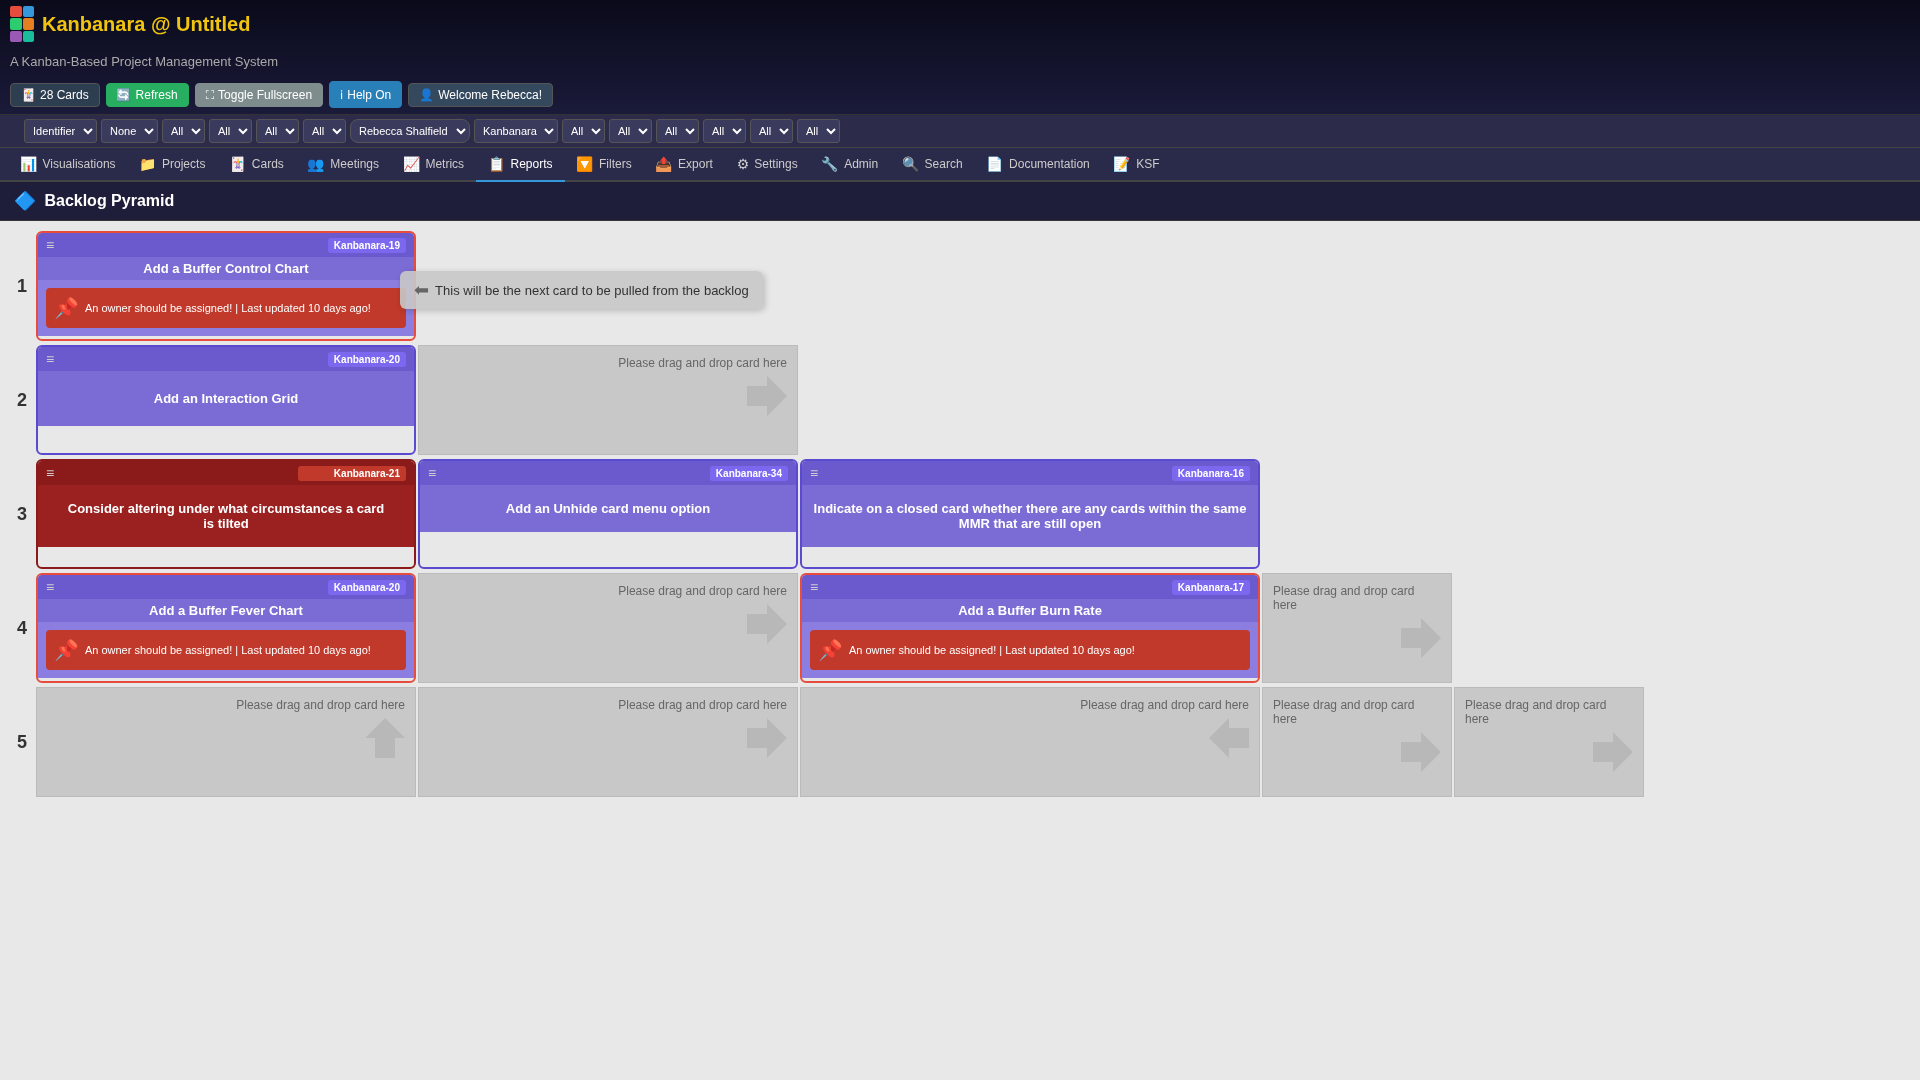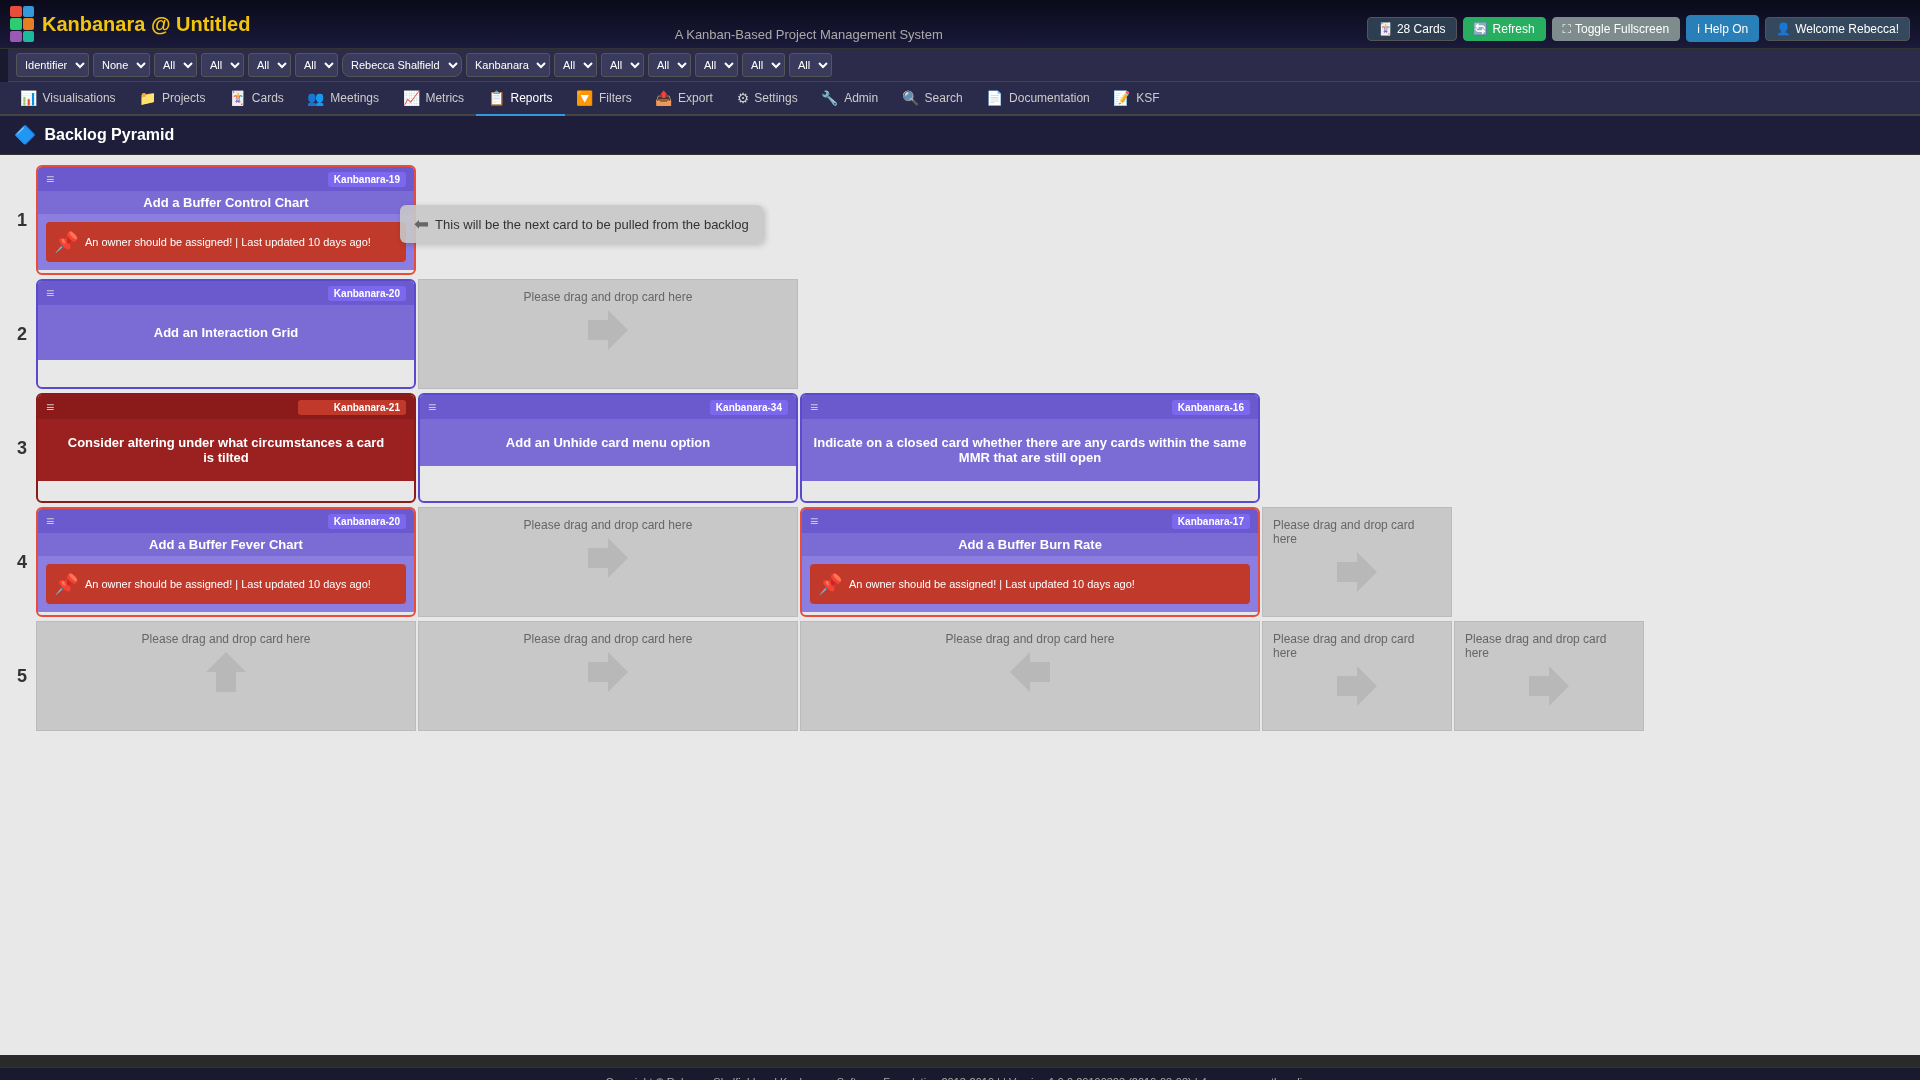--- a/index.html
+++ b/index.html
@@ -3,24 +3,25 @@
   <meta charset="utf-8">
   <style>
     * { box-sizing: border-box; margin: 0; padding: 0; }
     body { font-family: Arial, sans-serif; background: #1a1a2e; color: #fff; font-size: 13px; overflow-x: hidden; }
 
     
     #header {
       background: linear-gradient(180deg, #0a0a1a 0%, #1a1a3a 100%);
       padding: 6px 10px;
       display: flex;
-      align-items: flex-end;
+      align-items: flex-start;
       gap: 12px;
       border-bottom: 1px solid #333;
       min-height: 48px;
+      flex-direction: column;
     }
     #logo-area {
       display: flex;
       align-items: center;
       gap: 8px;
     }
     #logo-grid {
       display: grid;
       grid-template-columns: 1fr 1fr;
       grid-template-rows: 1fr 1fr 1fr;
@@ -51,27 +52,26 @@
     }
     .btn-cards { background: #2c3e50; color: #fff; }
     .btn-refresh { background: #27ae60; color: #fff; border-color: #27ae60; }
     .btn-fullscreen { background: #7f8c8d; color: #fff; border-color: #7f8c8d; }
     .btn-help { background: #2980b9; color: #fff; border-color: #2980b9; }
     .btn-user { background: #34495e; color: #fff; border-color: #555; }
 
     
     #filter-bar {
       background: #2c2c4a;
-      padding: 4px 8px;
+      padding: 4px 24px;
       display: flex;
       gap: 4px;
       flex-wrap: wrap;
       align-items: center;
       border-bottom: 1px solid #444;
-      margin-left: 8px;
     }
     .filter-select {
       background: #3a3a5c;
       color: #fff;
       border: 1px solid #555;
       border-radius: 3px;
       padding: 2px 4px;
       font-size: 11px;
       height: 24px;
     }
@@ -140,21 +140,21 @@
       background: #d0d0d0;
       border: 1px solid #bbb;
       position: relative;
       display: flex;
       flex-direction: column;
     }
     .drop-zone {
       background: #c8c8c8;
       display: flex;
       flex-direction: column;
-      align-items: center;
+      align-items: flex-end;
       justify-content: flex-start;
       padding: 10px;
       color: #666;
       font-size: 12px;
       gap: 6px;
     }
     .drop-arrow {
       width: 40px;
       height: 40px;
       opacity: 0.5;

